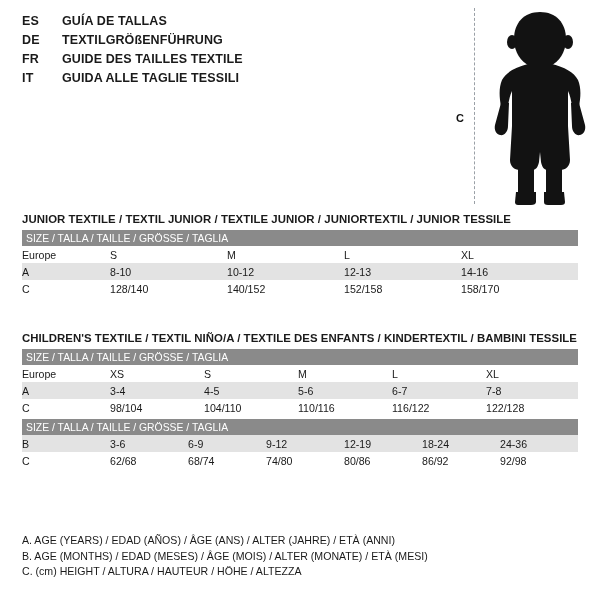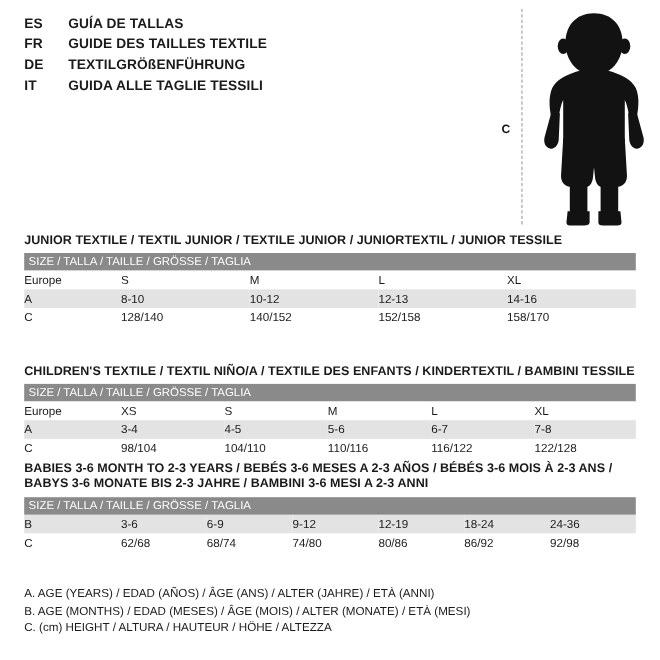--- a/index.html
+++ b/index.html
@@ -143,26 +143,26 @@
 <body>
 
 <div class="page">
 
   <div class="header">
     <div class="lang-row">
       <div class="lang-code">ES</div>
       <div class="lang-title">GUÍA DE TALLAS</div>
     </div>
     <div class="lang-row">
+      <div class="lang-code">DE</div>
+      <div class="lang-title">TEXTILGRÖßENFÜHRUNG</div>
+    </div>
+    <div class="lang-row">
       <div class="lang-code">FR</div>
       <div class="lang-title">GUIDE DES TAILLES TEXTILE</div>
-    </div>
-    <div class="lang-row">
-      <div class="lang-code">DE</div>
-      <div class="lang-title">TEXTILGRÖßENFÜHRUNG</div>
     </div>
     <div class="lang-row">
       <div class="lang-code">IT</div>
       <div class="lang-title">GUIDA ALLE TAGLIE TESSILI</div>
     </div>
   </div>
 
   <div class="figure-area">
     <div class="dash-line"></div>
     <div class="c-label">C</div>
@@ -266,21 +266,20 @@
           <td class="val">104/110</td>
           <td class="val">110/116</td>
           <td class="val">116/122</td>
           <td class="val">122/128</td>
         </tr>
       </tbody>
     </table>
   </div>
 
   <div class="section" style="top:419px;">
-    <div class="section-title multi">BABIES 3-6 MONTH TO 2-3 YEARS / BEBÉS 3-6 MESES A 2-3 AÑOS / BÉBÉS 3-6 MOIS À 2-3 ANS / BABYS 3-6 MONATE BIS 2-3 JAHRE / BAMBINI 3-6 MESI A 2-3 ANNI</div>
     <table class="size-table">
       <colgroup>
         <col style="width:88px">
           <col style="width:78px">
           <col style="width:78px">
           <col style="width:78px">
           <col style="width:78px">
           <col style="width:78px">
           <col style="width:78px">
       </colgroup>

